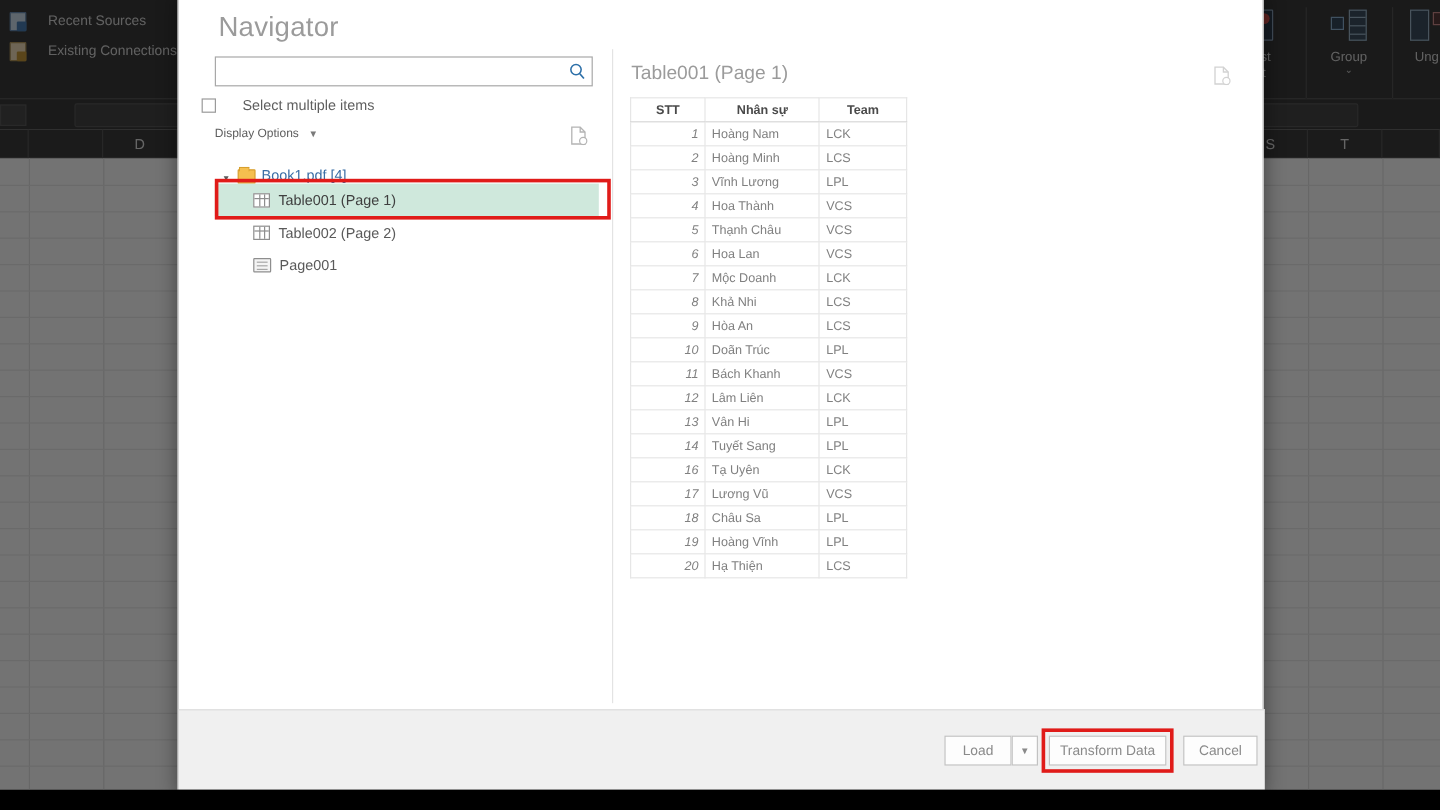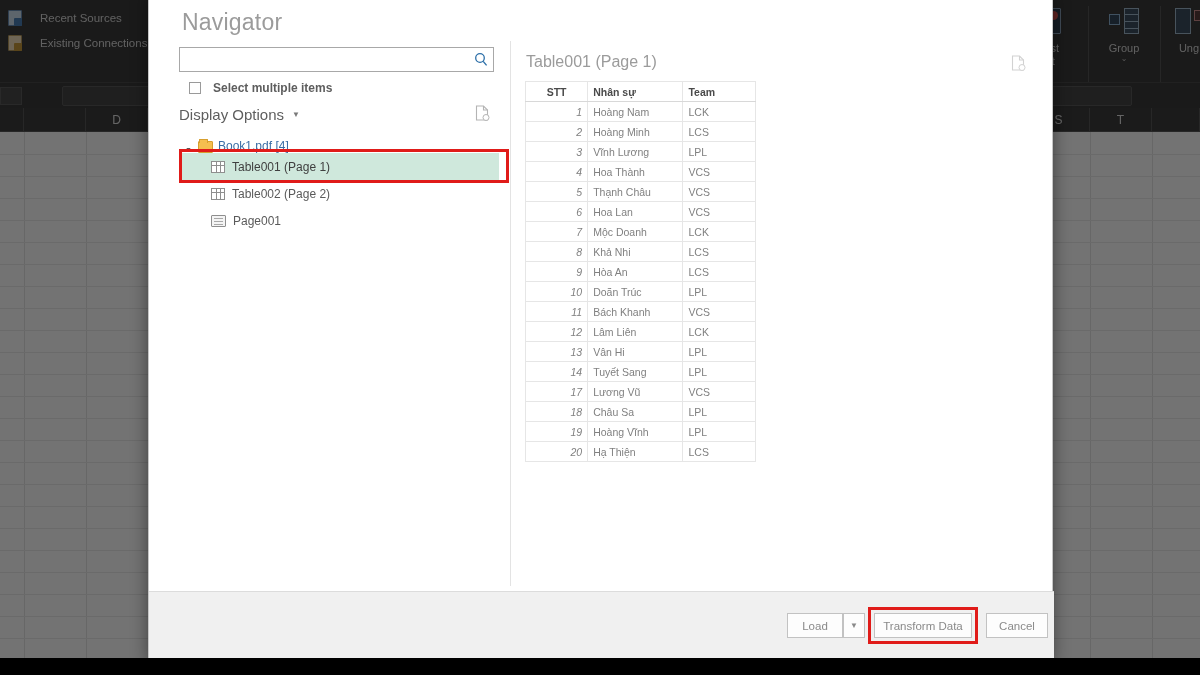--- a/index.html
+++ b/index.html
@@ -90,25 +90,25 @@
   }
   .search-input {
     position:absolute; left:5px; top:0; width:280px; height:23px;
     border:0; outline:none; font-size:12px; color:#333; background:transparent;
     font-family:"Liberation Sans", sans-serif;
   }
   .search-ico {
     position:absolute; right:5px; top:4px; width:14px; height:15px;
     color:#2c6fa8;
   }
-  .chk-row { position:absolute; left:40px; top:40px; display:flex; align-items:center; gap:12px;font-weight:bold; }
+  .chk-row { position:absolute; left:19px; top:40px; display:flex; align-items:center; gap:22px; }
   .chkbox { width:12px; height:12px; border:1px solid #9a9a9a; background:#fff; }
   .chk-lbl { font-size:12px; color:#5e5e5e; }
   .disp-row { position:absolute; left:30px; top:65px; display:flex; align-items:center; gap:8px; }
-  .disp-lbl { font-size:15px; color:#5e5e5e; }
+  .disp-lbl { font-size:10px; color:#5e5e5e; }
   .disp-caret { font-size:8px; color:#7a7a7a; }
   .refresh-ico {
     position:absolute; left:326px; top:64px; width:15px; height:16px; color:#b4b4b4;
   }
 
   .tree { position:absolute; left:30px; top:92px; width:320px; }
   .tree-root { display:flex; align-items:flex-end; gap:5px; height:20px; padding-left:6px; }
   .tree-arrow { font-size:7px; color:#5a5a5a; width:8px; }
   .ico-folder {
     width:15px; height:12px; background:#f5bf4f; border:1px solid #d79f2e; border-radius:1px; position:relative;
@@ -154,21 +154,21 @@
   .preview-title {
     position:absolute; left:15px; top:12px; font-size:16px; color:#9b9b9b;
   }
   .preview-refresh {
     position:absolute; right:28px; top:14px; width:15px; height:16px; color:#d2d2d2;
   }
   .ptable { position:absolute; left:14px; top:40px; width:231px; border-collapse:collapse; }
   .ptable th, .ptable td {
     border:1px solid #e6e6e6; font-size:10.5px; height:20px; padding:0 5px; color:#808080;
   }
-  .ptable th { color:#4a4a4a; font-weight:bold; text-align:left; border-bottom:1px solid #d8d8d8; }
+  .ptable th { color:#4a4a4a; font-weight:bold; text-align:center; border-bottom:1px solid #d8d8d8; }
   .ptable .c-stt { width:60px; text-align:right; font-style:italic; }
   .ptable .c-name { width:92px; }
   .ptable .c-team { width:70px; }
   .ptable th.c-stt { text-align:center; font-style:normal; }
 
   
   .footer {
     position:absolute; left:0; bottom:0; width:905px; height:68px;
     background:#f0f0f0; border-top:1px solid #dcdcdc;
   }
@@ -434,20 +434,25 @@
             <td class="c-stt">13</td>
             <td class="c-name">Vân Hi</td>
             <td class="c-team">LPL</td>
           </tr>
           <tr>
             <td class="c-stt">14</td>
             <td class="c-name">Tuyết Sang</td>
             <td class="c-team">LPL</td>
           </tr>
           <tr>
+            <td class="c-stt">16</td>
+            <td class="c-name">Tạ Uyên</td>
+            <td class="c-team">LCK</td>
+          </tr>
+          <tr>
             <td class="c-stt">17</td>
             <td class="c-name">Lương Vũ</td>
             <td class="c-team">VCS</td>
           </tr>
           <tr>
             <td class="c-stt">18</td>
             <td class="c-name">Châu Sa</td>
             <td class="c-team">LPL</td>
           </tr>
           <tr>

